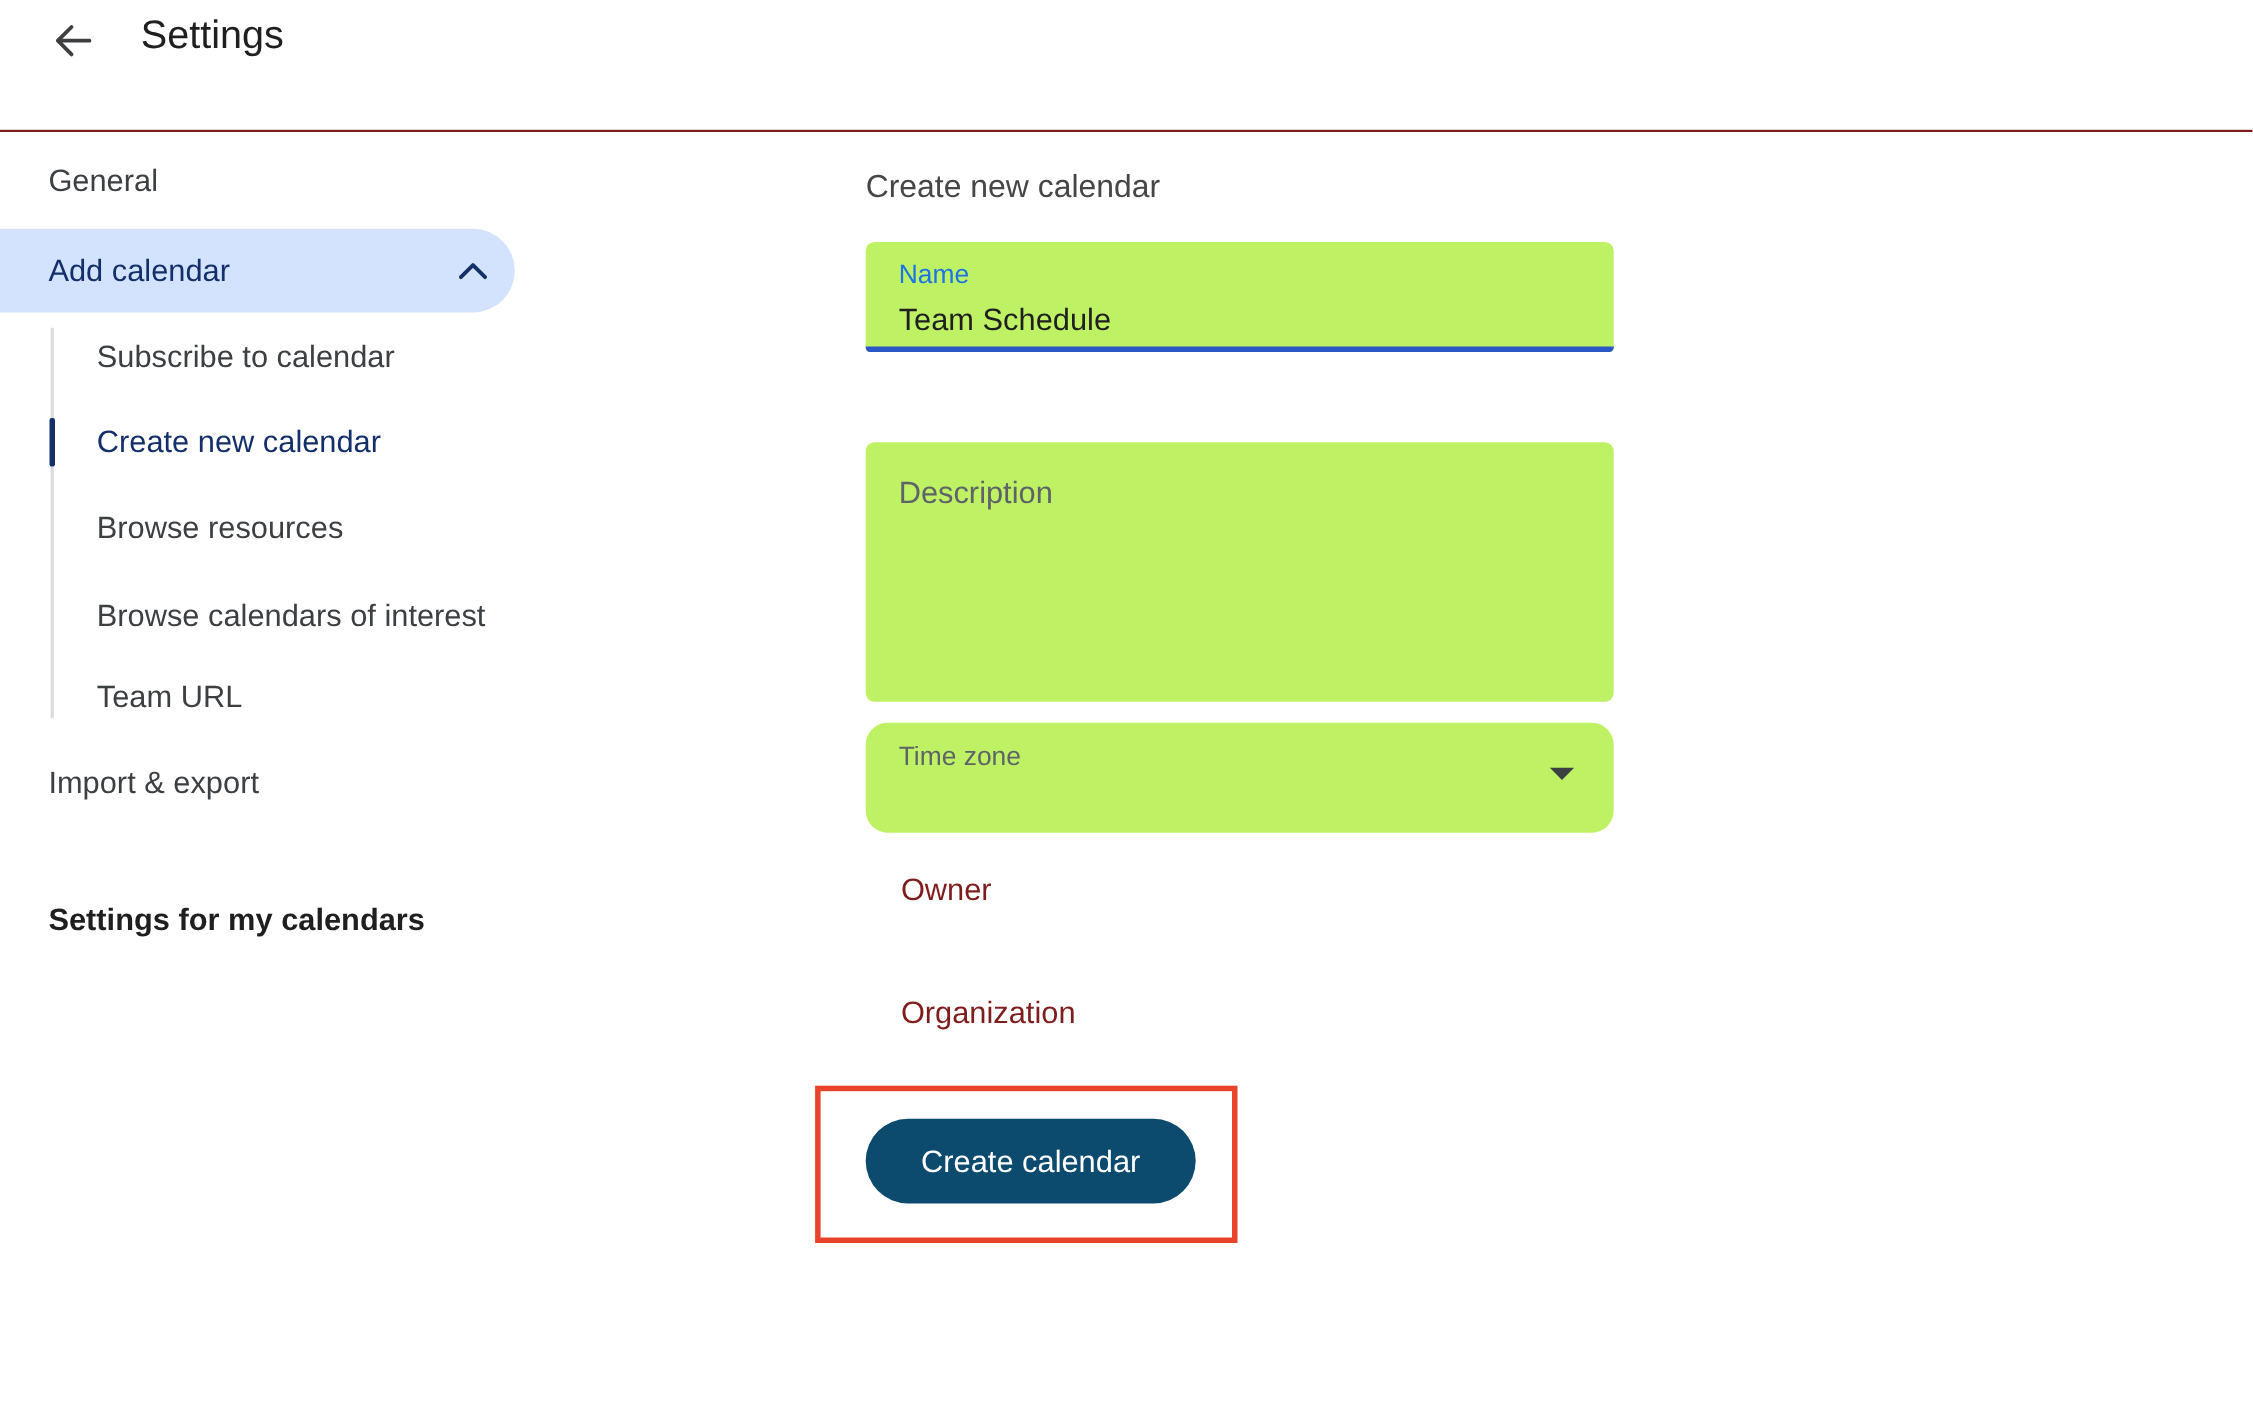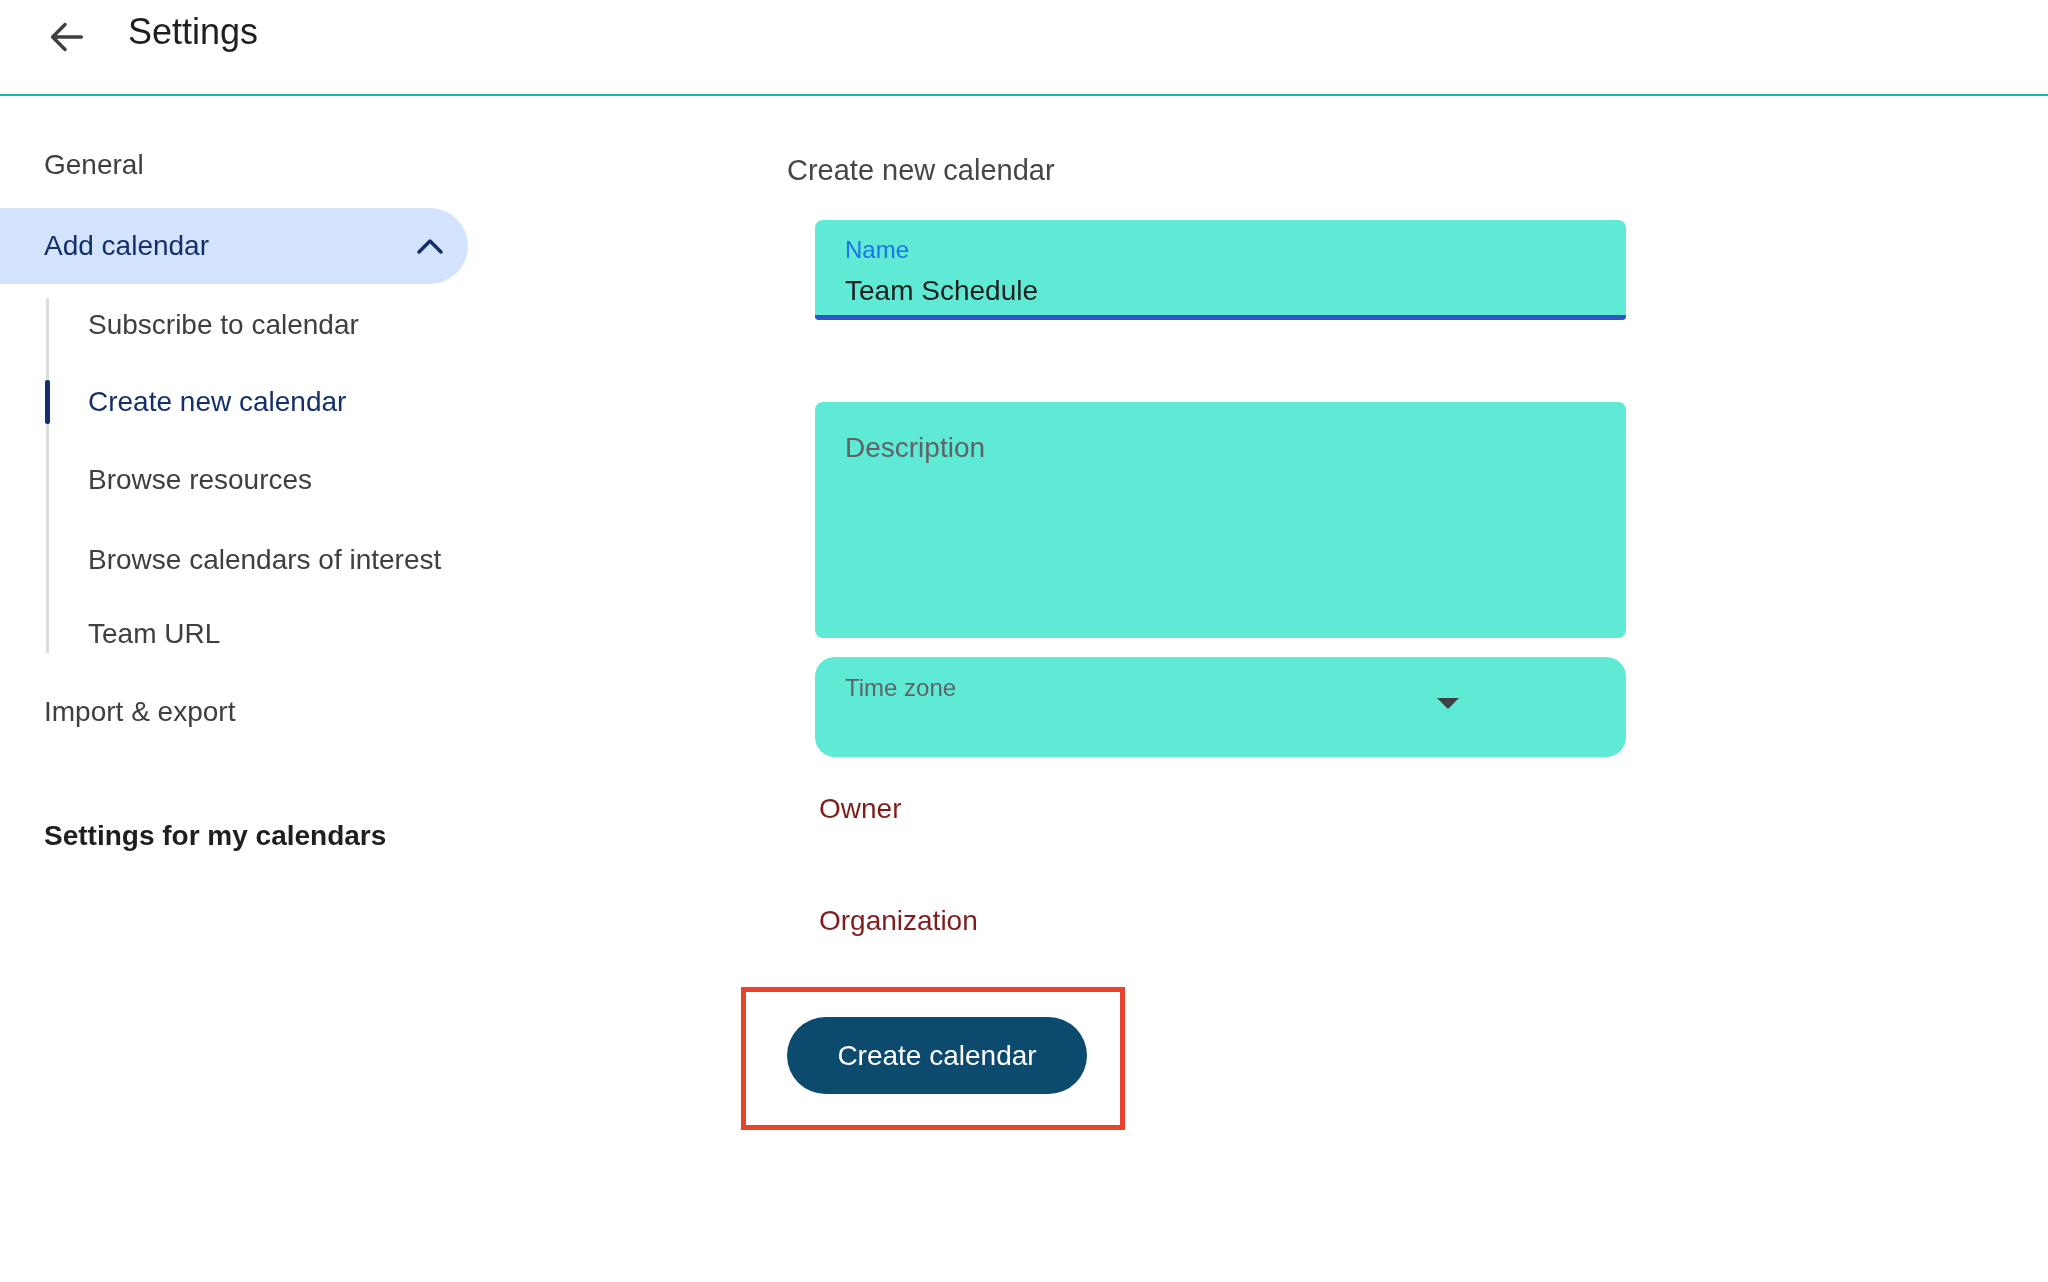--- a/index.html
+++ b/index.html
@@ -1,41 +1,41 @@
 <!DOCTYPE html>
 <html><head>
 <meta charset="utf-8">
 <style>
   html,body{margin:0;padding:0;background:#fff;}
   body{font-family:"Liberation Sans","DejaVu Sans",sans-serif;color:#3c4043;}
   .screen{position:relative;width:2048px;height:1282px;background:#fff;overflow:hidden;}
 
   
-  .header{position:absolute;left:0;top:0;width:2048px;height:96px;background:#fff;border-bottom:2px solid #14b8a6;box-sizing:border-box;}
+  .header{position:absolute;left:0;top:0;width:2048px;height:120px;background:#fff;border-bottom:2px solid #7f1d1d;box-sizing:border-box;}
   .back-btn{position:absolute;left:40px;top:12px;width:52px;height:52px;border:none;background:transparent;cursor:pointer;padding:0;}
   .page-title{position:absolute;left:128px;top:4px;height:56px;line-height:56px;font-size:36px;color:#1f1f1f;font-weight:400;}
 
   
   .nav-item{position:absolute;left:0;height:44px;line-height:44px;font-size:28px;color:#3c4043;cursor:pointer;white-space:nowrap;}
   .nav-general{left:44px;top:143px;}
   .nav-import{left:44px;top:690px;}
   .nav-section{position:absolute;left:44px;top:814px;height:44px;line-height:44px;font-size:28px;font-weight:600;color:#1f1f1f;white-space:nowrap;}
   .pill{position:absolute;left:0;top:208px;width:468px;height:76px;background:#d3e3fd;border-radius:0 38px 38px 0;cursor:pointer;}
   .pill-label{position:absolute;left:44px;top:0;height:88px;line-height:76px;font-size:28px;font-weight:500;color:#14306a;}
   .pill-chevron{position:absolute;left:416px;top:30px;}
   .subnav-rail{position:absolute;left:46px;top:298px;width:3px;height:355px;background:#dadce0;}
   .subnav-active-bar{position:absolute;left:45px;top:380px;width:5px;height:44px;background:#14306a;border-radius:2px;}
   .subnav-item{position:absolute;left:88px;height:44px;line-height:44px;font-size:28px;color:#3c4043;cursor:pointer;white-space:nowrap;}
   .subnav-item.active{color:#14306a;font-weight:500;}
   .si-0{top:303px;} .si-1{top:380px;} .si-2{top:458px;} .si-3{top:538px;} .si-4{top:612px;}
 
   
   .main-heading{position:absolute;left:787px;top:150px;height:40px;line-height:40px;font-size:29px;color:#444746;}
 
-  .field{position:absolute;left:787px;width:811px;background:#5eead4;box-sizing:border-box;margin-left:28px;}
+  .field{position:absolute;left:787px;width:680px;background:#bef264;box-sizing:border-box;}
   .field-name{top:220px;height:100px;border-radius:8px 8px 4px 4px;cursor:text;}
   .field-underline{position:absolute;left:0;bottom:0;width:100%;height:5px;background:#2a56c6;border-radius:0 0 4px 4px;}
   .float-label{position:absolute;left:30px;font-size:24px;line-height:30px;}
   .label-blue{color:#1a73e8;top:15px;}
   .label-gray{color:#5f6368;top:16px;}
   .field-value{position:absolute;left:30px;font-size:28px;line-height:38px;color:#1f1f1f;white-space:nowrap;}
   .name-value{top:52px;}
 
   .field-desc{top:402px;height:236px;border-radius:8px;cursor:text;}
   .desc-placeholder{position:absolute;left:30px;top:26px;font-size:28px;line-height:40px;color:#5f6368;}

